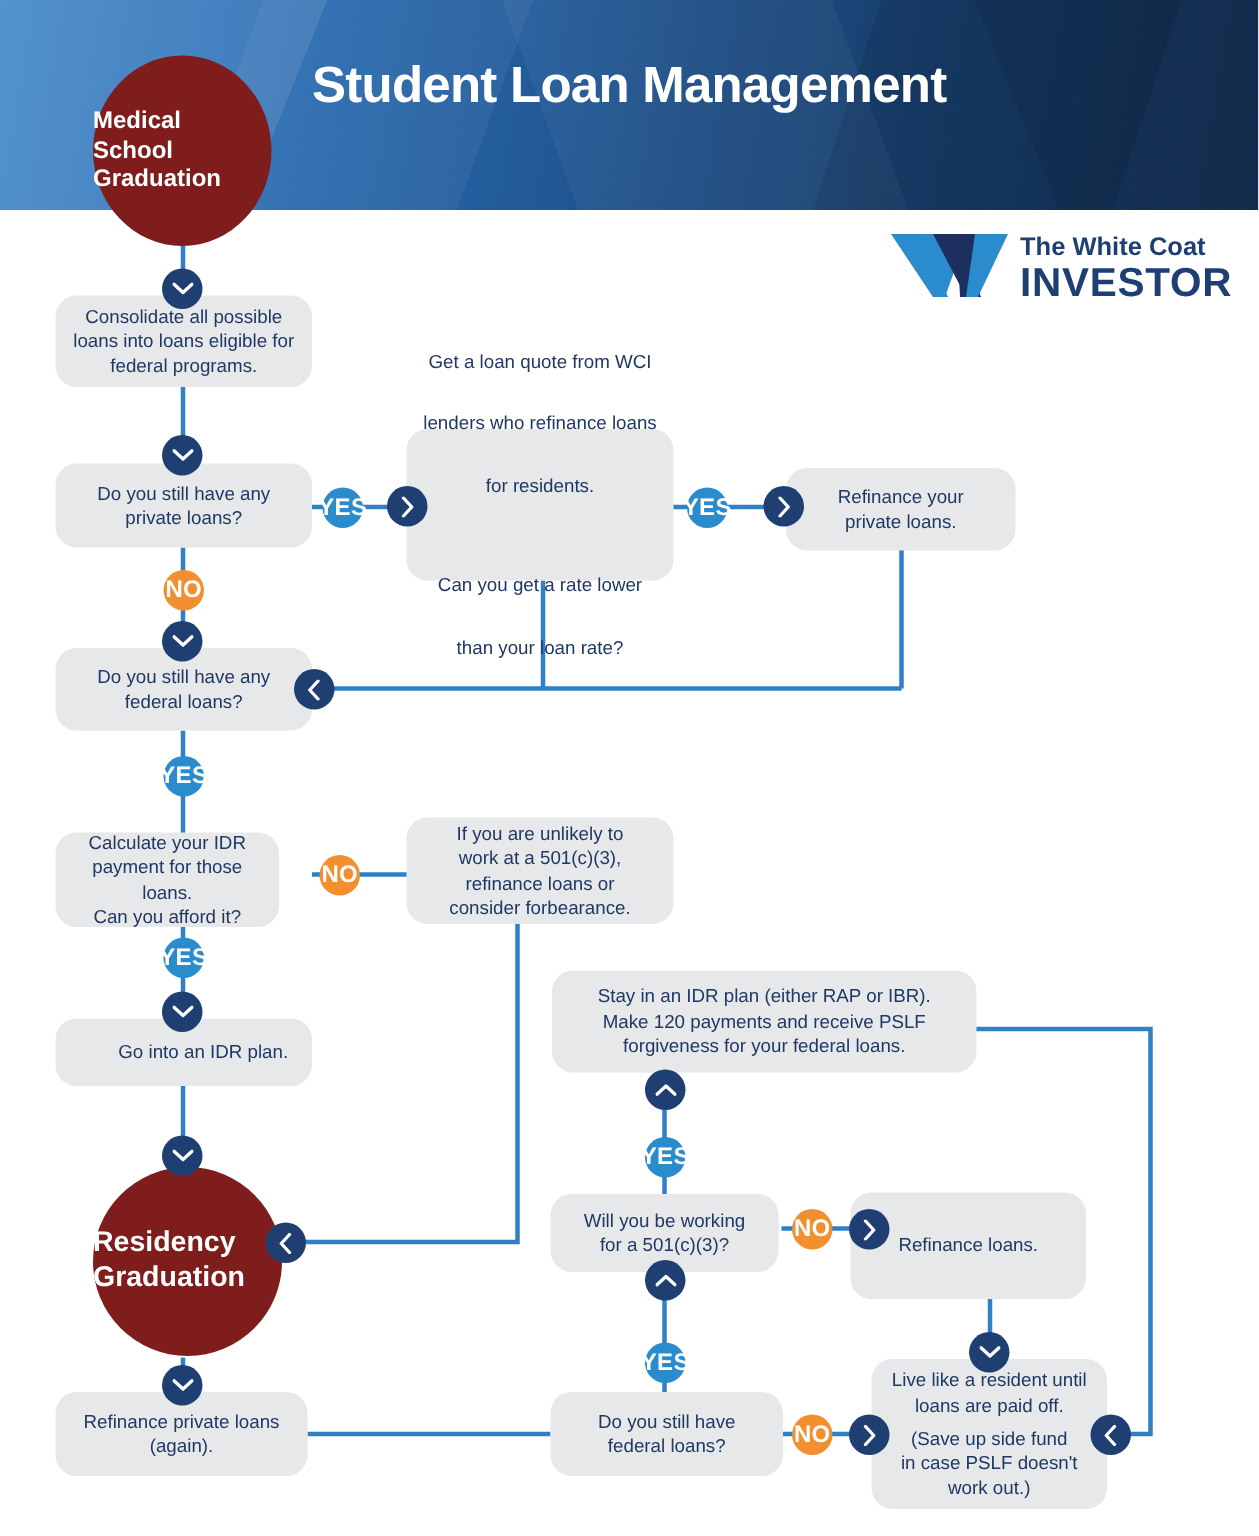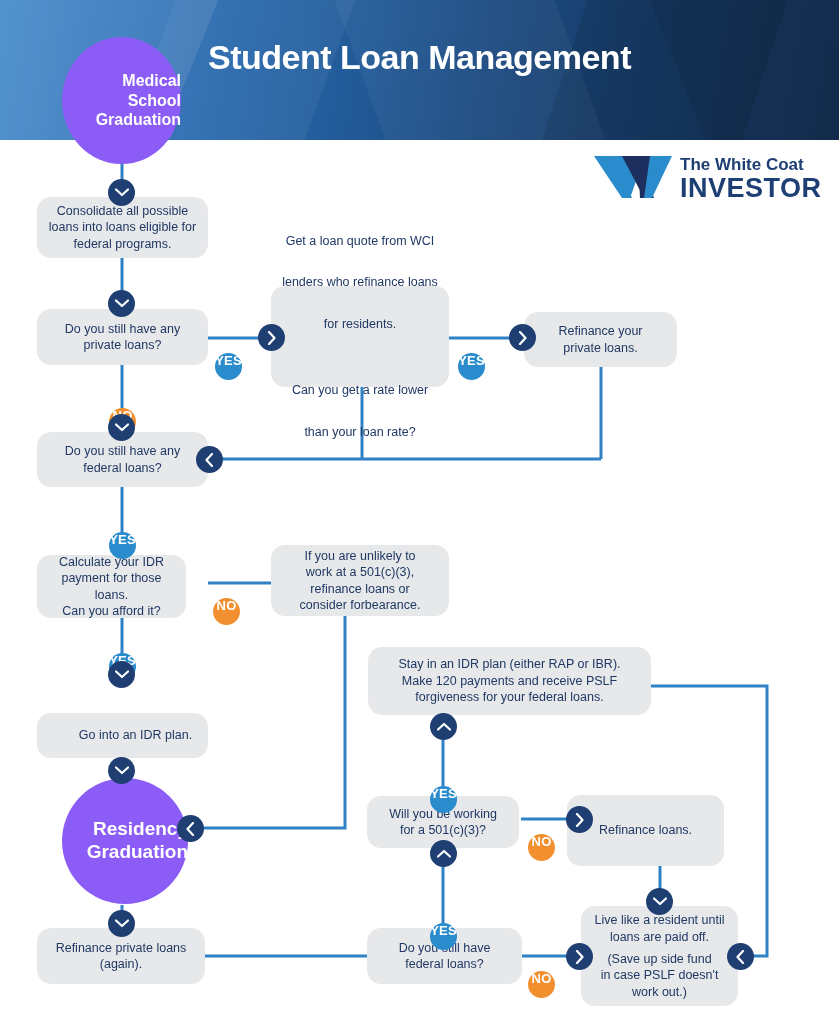--- a/index.html
+++ b/index.html
@@ -113,26 +113,26 @@
     align-items: center;
     justify-content: center;
     box-sizing: border-box;
     padding: 6px 10px;
   }
   .node .line { display: block; width: 100%; }
   .node .gap { height: 7px; }
 
   .circle-node {
     position: absolute;
-    background: #8b5cf6;
+    background: #7f1d1d;
     border-radius: 50%;
     color: #ffffff;
     display: flex;
     flex-direction: column;
-    align-items: flex-end;
+    align-items: flex-start;
     justify-content: center;
     text-align: center;
     font-weight: bold;
     box-sizing: border-box;
   }
   #node-med-grad {
     left: 62px; top: 37px;
     width: 119px; height: 127px;
     font-size: 16px;
     line-height: 1.22;
@@ -144,27 +144,26 @@
     font-size: 19px;
     line-height: 1.2;
   }
 
   
   .badge {
     position: absolute;
     width: 27px; height: 27px;
     border-radius: 50%;
     color: #ffffff;
-    font-size: 13px;
+    font-size: 16px;
     font-weight: bold;
     display: flex;
-    align-items: flex-start;
+    align-items: center;
     justify-content: center;
     letter-spacing: 0.2px;
-    margin-top: 28px;
   }
   .badge-yes { background: #2a8ccd; }
   .badge-no  { background: #f2902f; }
 
   
   .chev {
     position: absolute;
     width: 27px; height: 27px;
     border-radius: 50%;
     background: #1f3f73;
@@ -292,21 +291,21 @@
     <span class="line">Can you afford it?</span>
   </div>
 
   <div class="node" style="left:271px; top:545px; width:178px; height:71px;">
     <span class="line">If you are unlikely to</span>
     <span class="line">work at a 501(c)(3),</span>
     <span class="line">refinance loans or</span>
     <span class="line">consider forbearance.</span>
   </div>
 
-  <div class="node" style="left:37px; top:713px; width:171px; height:45px;padding-left:36px;">
+  <div class="node" style="left:37px; top:679px; width:171px; height:45px;padding-left:36px;">
     <span class="line">Go into an IDR plan.</span>
   </div>
 
   <div class="node" style="left:368px; top:647px; width:283px; height:68px;">
     <span class="line">Stay in an IDR plan (either RAP or IBR).</span>
     <span class="line">Make 120 payments and receive PSLF</span>
     <span class="line">forgiveness for your federal loans.</span>
   </div>
 
   <div class="circle-node" id="node-res-grad">

